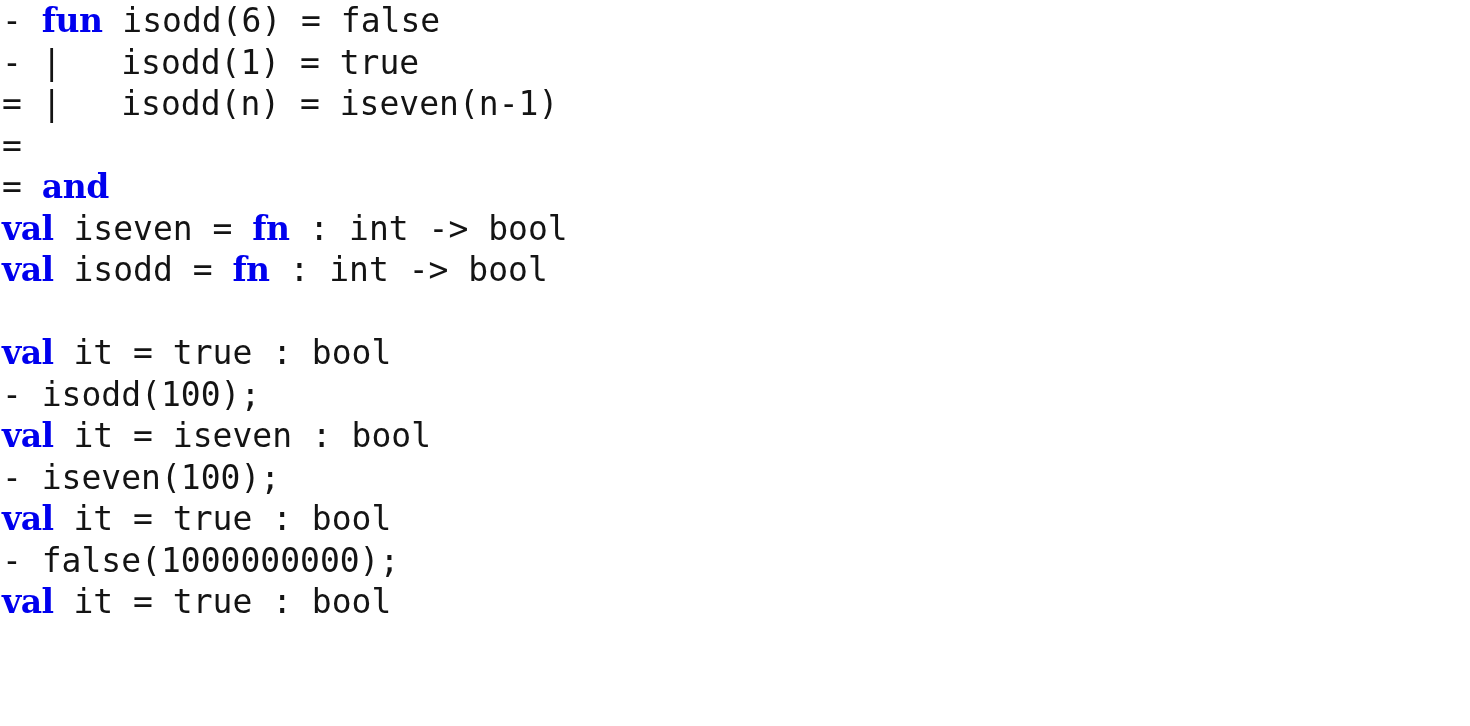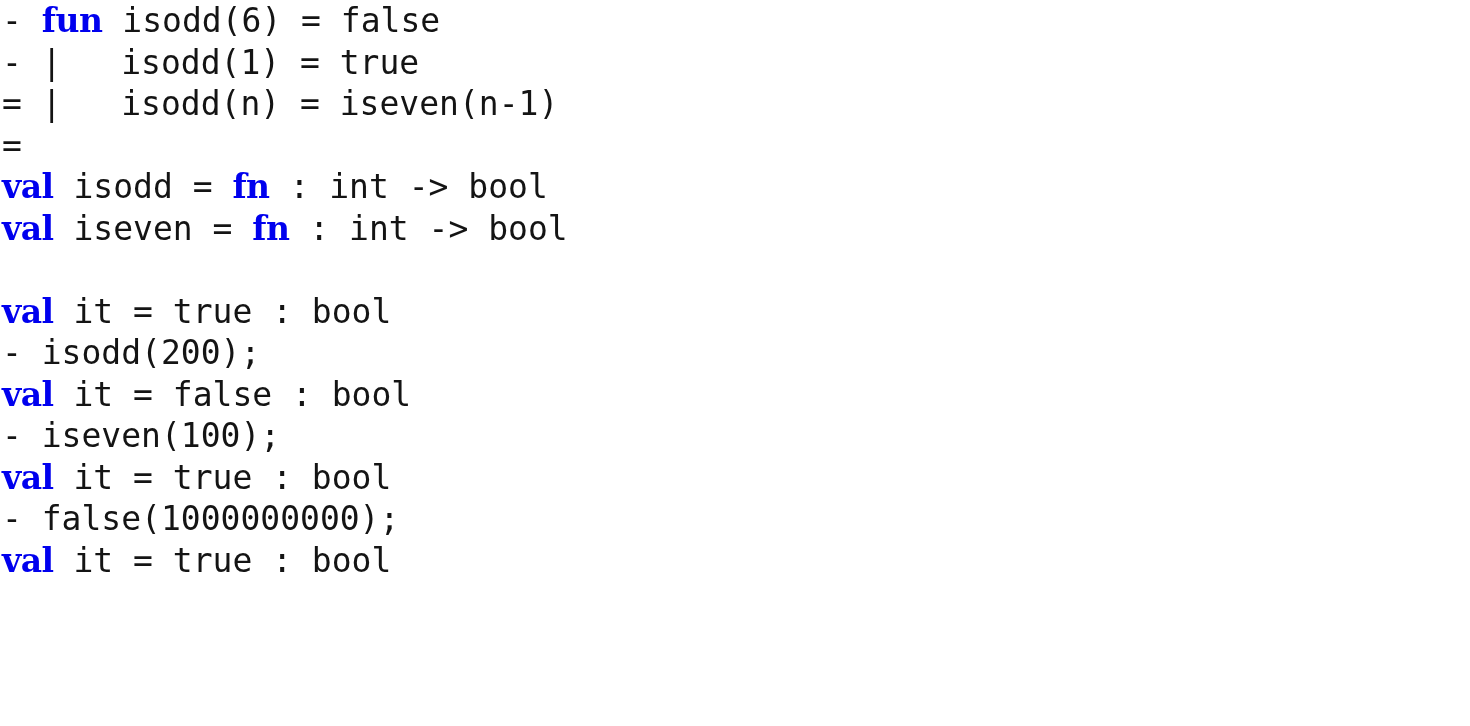--- a/index.html
+++ b/index.html
@@ -52,23 +52,24 @@
   }
 </style>
 </head>
 <body>
 
 <div id="repl">
     <div class="line"><span class="tok plain">- </span><span class="tok kw">fun</span><span class="tok plain"> isodd(6) = false</span></div>
     <div class="line"><span class="tok plain">- |   isodd(1) = true</span></div>
     <div class="line"><span class="tok plain">= |   isodd(n) = iseven(n-1)</span></div>
     <div class="line"><span class="tok plain">=</span></div>
+    <div class="line"><span class="tok plain">= </span><span class="tok kw">and</span></div>
+    <div class="line"><span class="tok kw">val</span><span class="tok plain"> iseven = </span><span class="tok kw">fn</span><span class="tok plain"> : int -&gt; bool</span></div>
     <div class="line"><span class="tok kw">val</span><span class="tok plain"> isodd = </span><span class="tok kw">fn</span><span class="tok plain"> : int -&gt; bool</span></div>
-    <div class="line"><span class="tok kw">val</span><span class="tok plain"> iseven = </span><span class="tok kw">fn</span><span class="tok plain"> : int -&gt; bool</span></div>
     <div class="line blank"><span class="tok plain"> </span></div>
     <div class="line"><span class="tok kw">val</span><span class="tok plain"> it = true : bool</span></div>
-    <div class="line"><span class="tok plain">- isodd(200);</span></div>
-    <div class="line"><span class="tok kw">val</span><span class="tok plain"> it = false : bool</span></div>
+    <div class="line"><span class="tok plain">- isodd(100);</span></div>
+    <div class="line"><span class="tok kw">val</span><span class="tok plain"> it = iseven : bool</span></div>
     <div class="line"><span class="tok plain">- iseven(100);</span></div>
     <div class="line"><span class="tok kw">val</span><span class="tok plain"> it = true : bool</span></div>
     <div class="line"><span class="tok plain">- false(1000000000);</span></div>
     <div class="line"><span class="tok kw">val</span><span class="tok plain"> it = true : bool</span></div>
   </div>
 
 </body></html>

